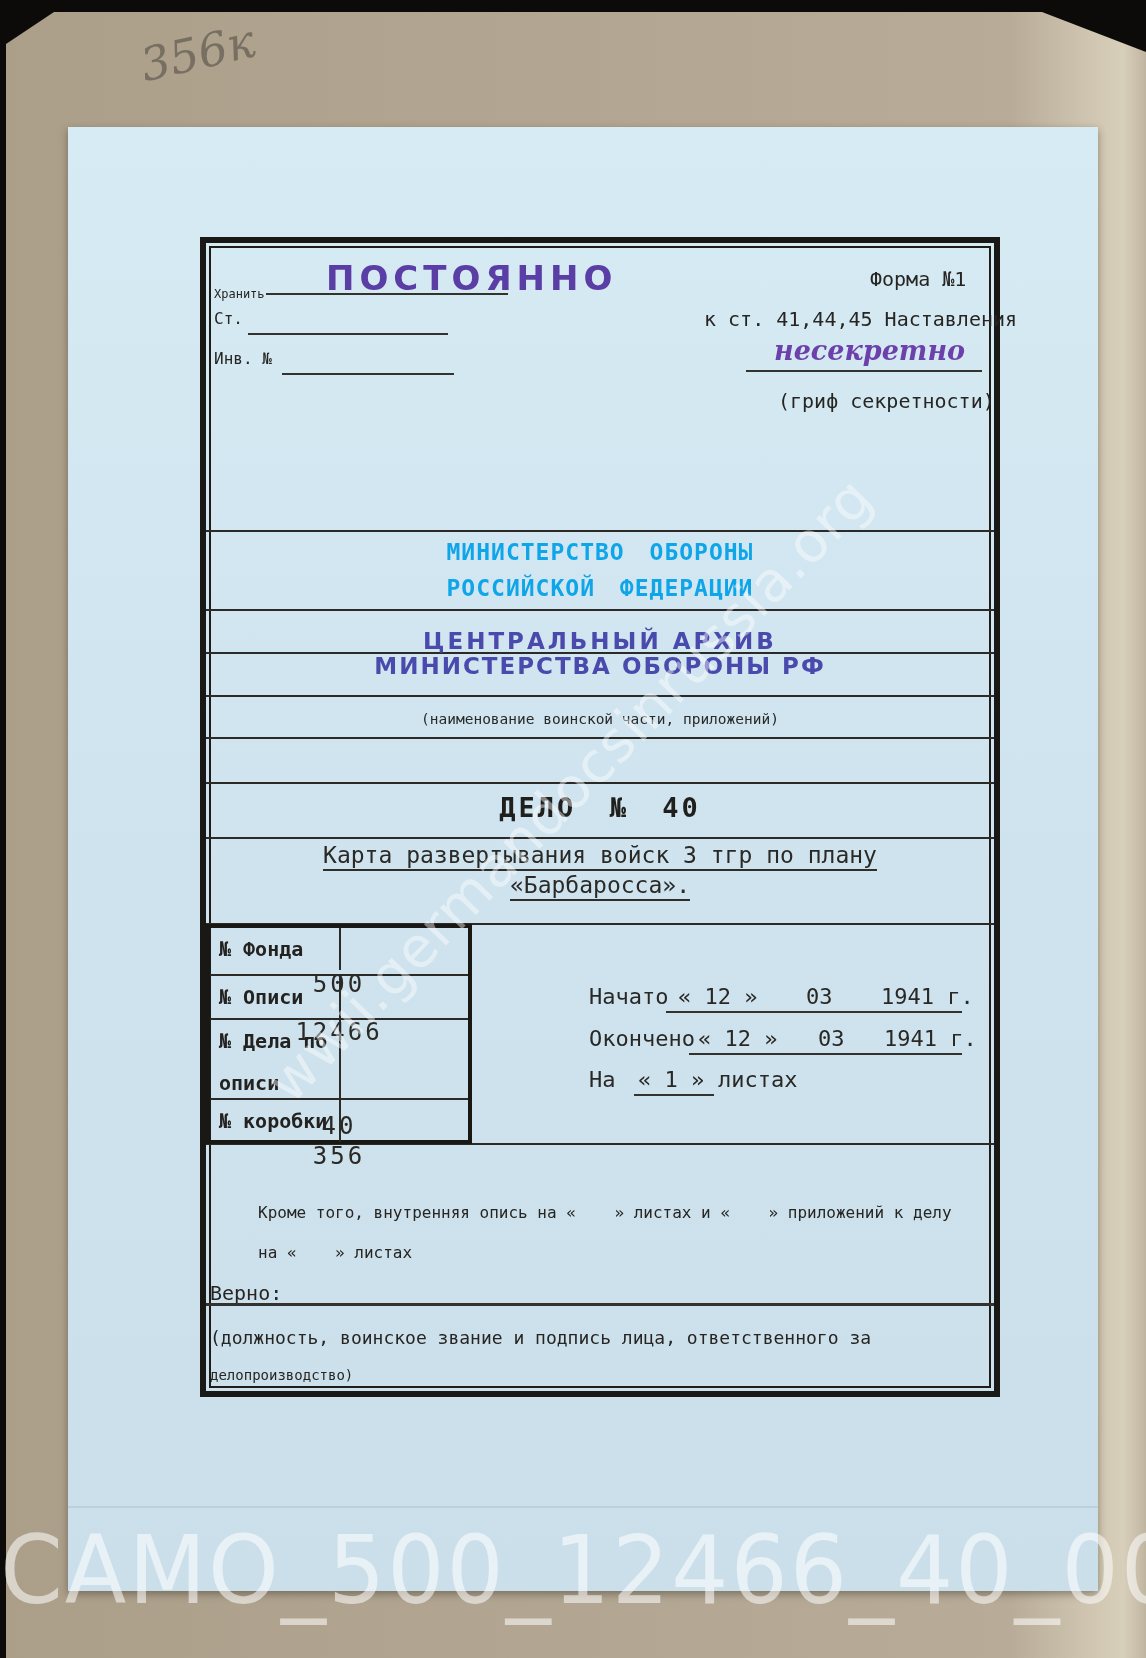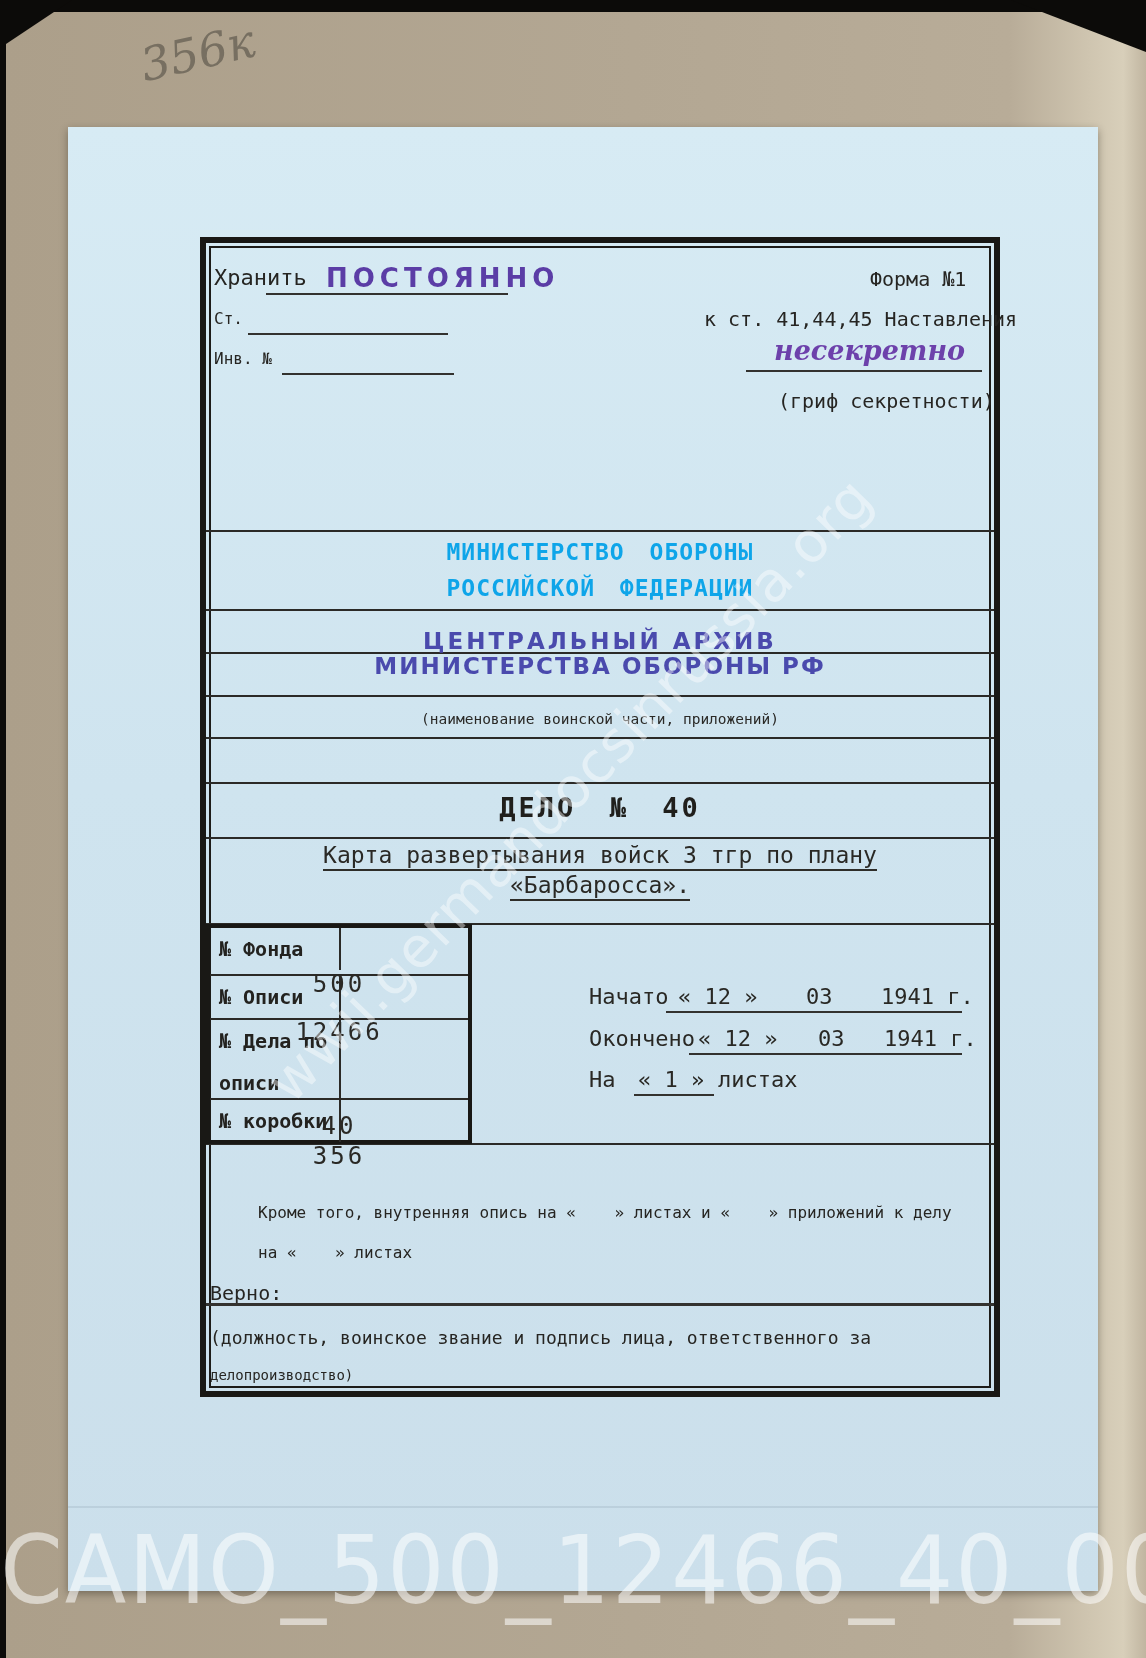--- a/index.html
+++ b/index.html
@@ -43,21 +43,21 @@
   .frame-inner { position:absolute; inset:3px; border:2px solid #1d1c19; pointer-events:none; }
 
   .t { position:absolute; color:#262522; font-size:20px; white-space:nowrap; }
   .pre { white-space:pre;margin-left:48px; }
   .rule { position:absolute; left:0; right:0; height:2px; background:#2b2a27; }
   .uline { position:absolute; height:2px; background:#33322f; }
   .centered { position:absolute; left:0; right:0; text-align:center; }
 
   .keep-stamp {
     font-family:"DejaVu Sans","Liberation Sans",sans-serif;
-    font-weight:bold; font-size:26px; line-height:30px;
+    font-weight:bold; font-size:34px; line-height:30px;
     letter-spacing:5px; color:#5b3da6;
   }
   .hand {
     font-family:"DejaVu Serif","Liberation Serif",serif;
     font-style:italic; font-weight:bold; color:#6d41ab;
   }
   .ministry { font-weight:bold; font-size:23px; letter-spacing:1px; word-spacing:10px; color:#0ea5e9; }
   .arch-stamp {
     font-family:"DejaVu Sans","Liberation Sans",sans-serif;
     font-weight:bold; color:#4a4aad; font-size:23px; letter-spacing:3px;
@@ -112,21 +112,21 @@
   <div class="corner-tr"></div>
 
   <div class="abs pencil-note">356к</div>
 
   <div class="abs paper"></div>
   <div class="abs crease"></div>
 
   <div class="abs frame">
     <div class="frame-inner"></div>
 
-    <div class="t" style="left:8px;top:22px;font-size:22px">Хранить</div>
+    <div class="t" style="left:8px;top:44px;font-size:12px">Хранить</div>
     <div class="uline" style="left:60px;top:50px;width:242px"></div>
     <div class="abs keep-stamp" style="left:120px;top:20px">ПОСТОЯННО</div>
 
     <div class="t" style="left:8px;top:66px;font-size:16px">Ст.</div>
     <div class="uline" style="left:42px;top:90px;width:200px"></div>
 
     <div class="t" style="left:8px;top:106px;font-size:16px">Инв. №</div>
     <div class="uline" style="left:76px;top:130px;width:172px"></div>
 
     <div class="t" style="left:664px;top:24px">Форма №1</div>

